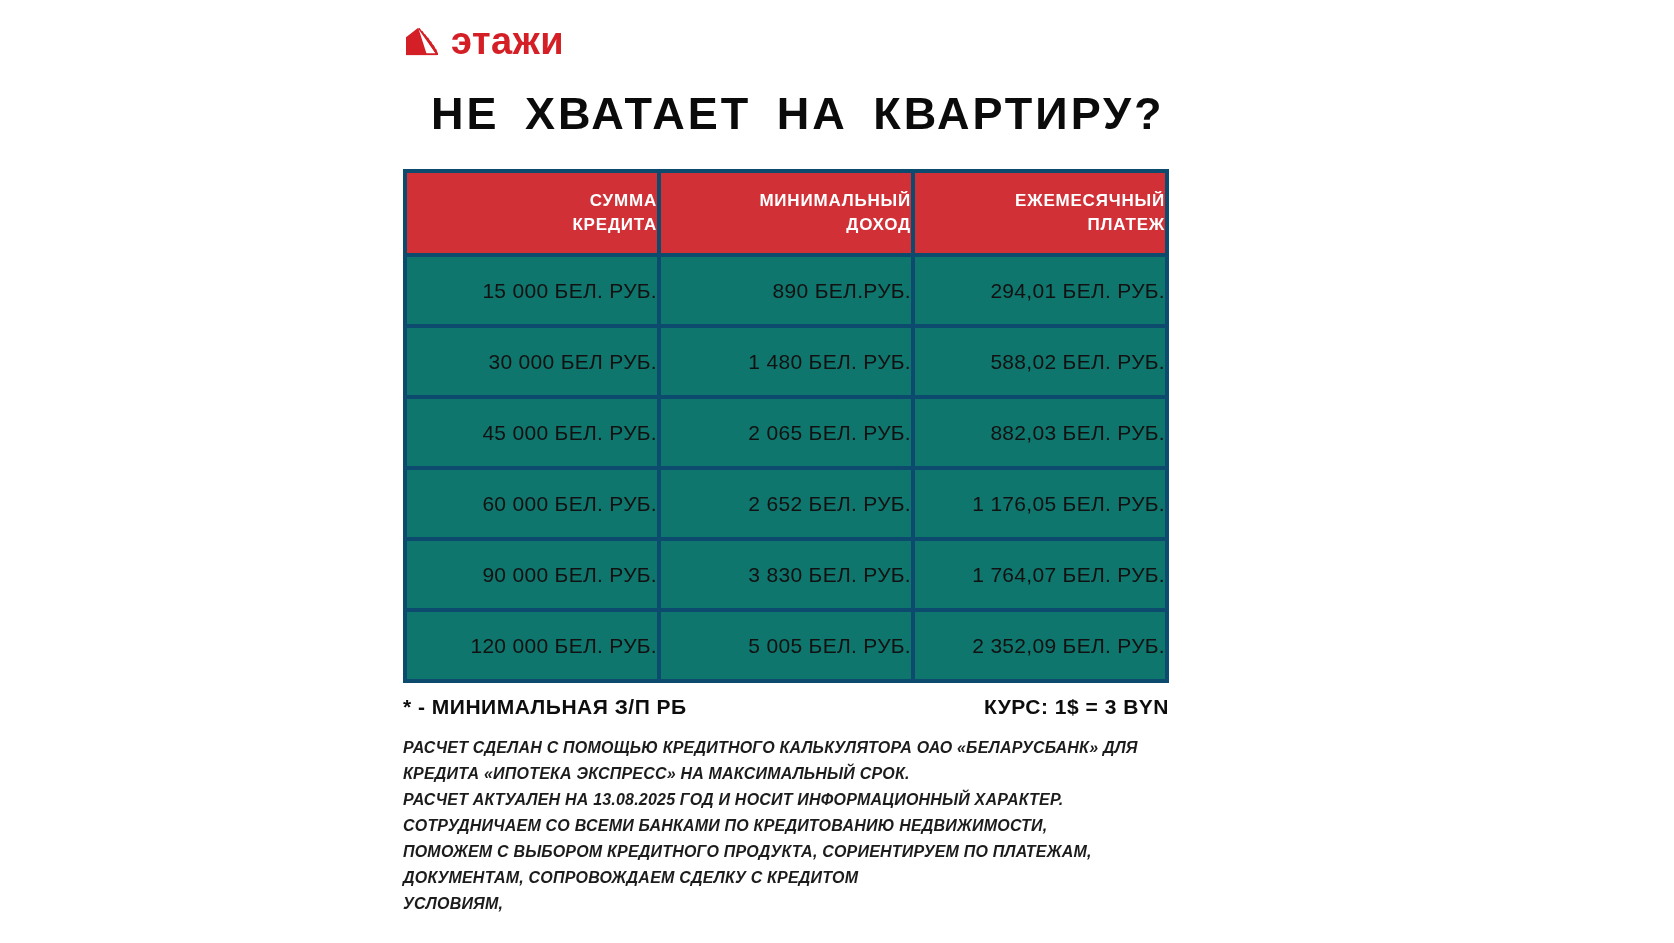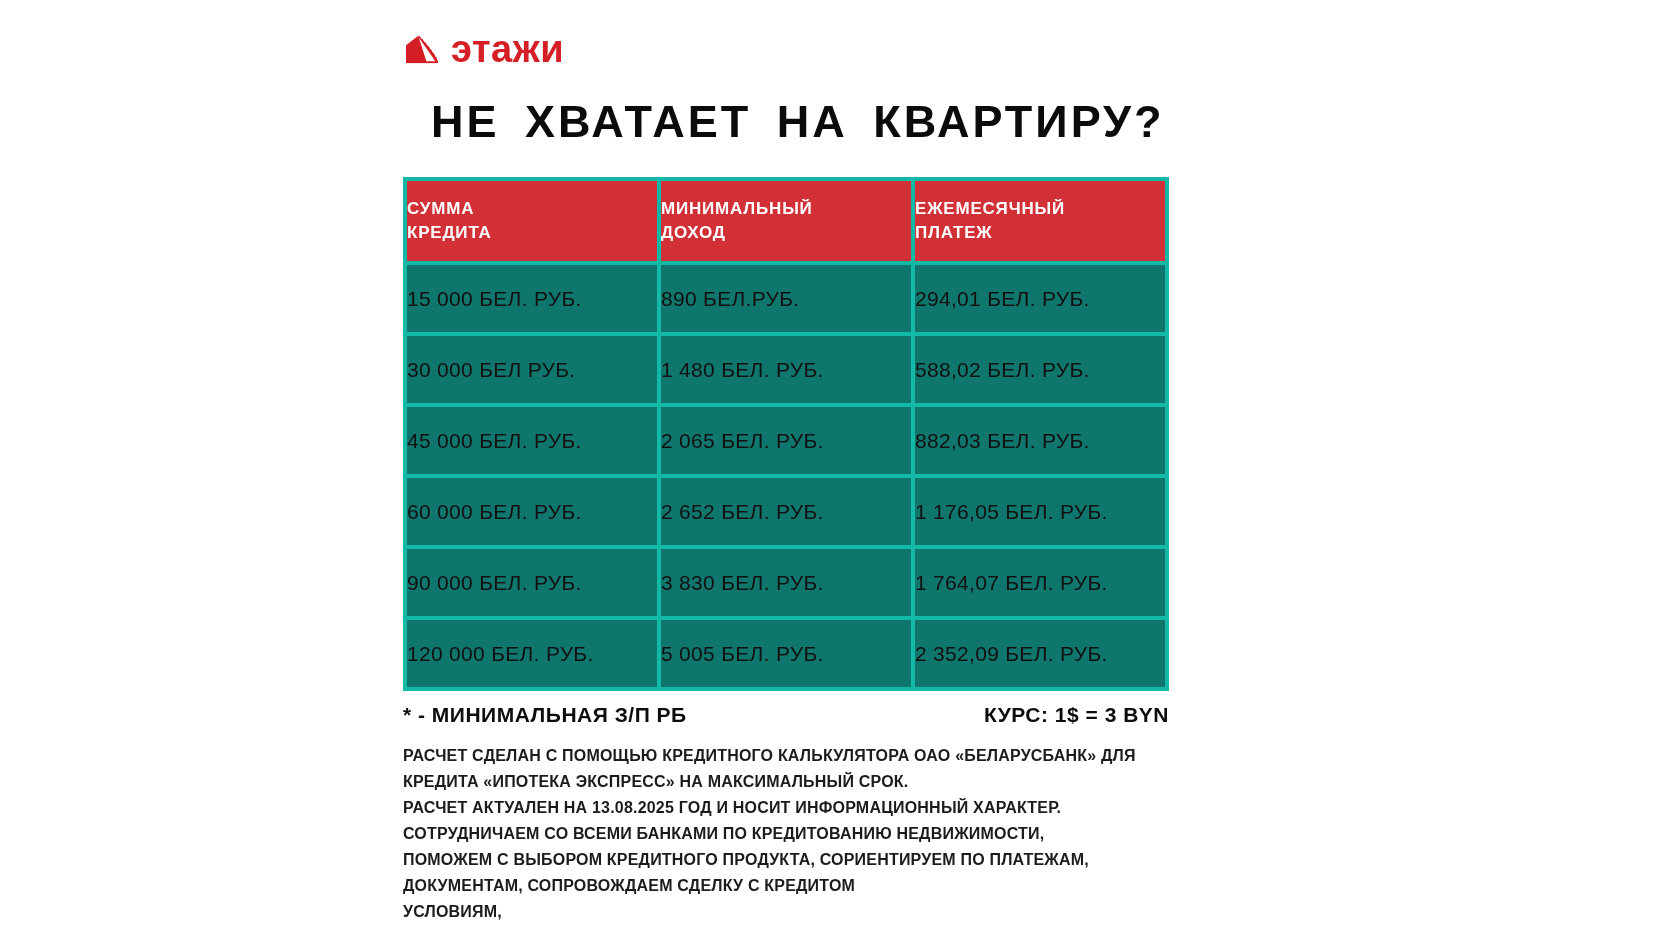--- a/index.html
+++ b/index.html
@@ -3,21 +3,21 @@
 <meta charset="utf-8">
 <style>
   * { margin: 0; padding: 0; box-sizing: border-box; }
   html, body { background: #ffffff; }
   body {
     width: 1674px; height: 943px;
     font-family: "Liberation Sans", "DejaVu Sans", sans-serif;
     overflow: hidden;
   }
   .page { position: relative; width: 1674px; height: 943px; background: #ffffff; }
-  .content { position: absolute; left: 403px; top: 8px; width: 766px; }
+  .content { position: absolute; left: 403px; top: 0; width: 766px; }
 
   
   .logo { margin-top: 22px; display: flex; align-items: center; gap: 10px; }
   .logo-icon { width: 38px; height: 32px; display: inline-block; }
   .logo-text {
     color: #D41F26; font-size: 38px; font-weight: 700;
     letter-spacing: 0.5px; line-height: 1;
   }
 
   
@@ -27,21 +27,21 @@
     letter-spacing: 3px; word-spacing: 10px;
     line-height: 1.05; white-space: nowrap; margin-left: 28px;
   }
 
   
   table.credit-table {
     margin-top: 32px; width: 766px;
     border-collapse: collapse; table-layout: fixed;
   }
   table.credit-table th, table.credit-table td {
-    border: 4px solid #14b8a6; text-align: left; vertical-align: middle;
+    border: 4px solid #0c4a6e; text-align: right; vertical-align: middle;
   }
   table.credit-table th {
     background: #D03036; color: #ffffff;
     height: 84px; font-size: 17px; font-weight: 600;
     letter-spacing: 0.8px; line-height: 24px;
   }
   table.credit-table td {
     background: #0f766e; color: #111111;
     height: 71px; font-size: 21px; font-weight: 400;
     letter-spacing: 0.3px;
@@ -49,21 +49,21 @@
 
   
   .footnote-row {
     margin-top: 12px; display: flex; justify-content: space-between; align-items: baseline; gap: 16px;
   }
   .footnote-left, .footnote-right {
     font-size: 21px; font-weight: 700; color: #0d0d0d; letter-spacing: 0.5px;
   }
 
   
-  .disclaimer { margin-top: 16px; }
+  .disclaimer { margin-top: 16px; font-style: italic; }
   .disclaimer-line {
     font-size: 16px; font-weight: 600; color: #1c1c1c;
     line-height: 26px; letter-spacing: 0.2px; white-space: nowrap;
   }
 </style>
 </head>
 <body>
 
 <div class="page">
   <div class="content">

